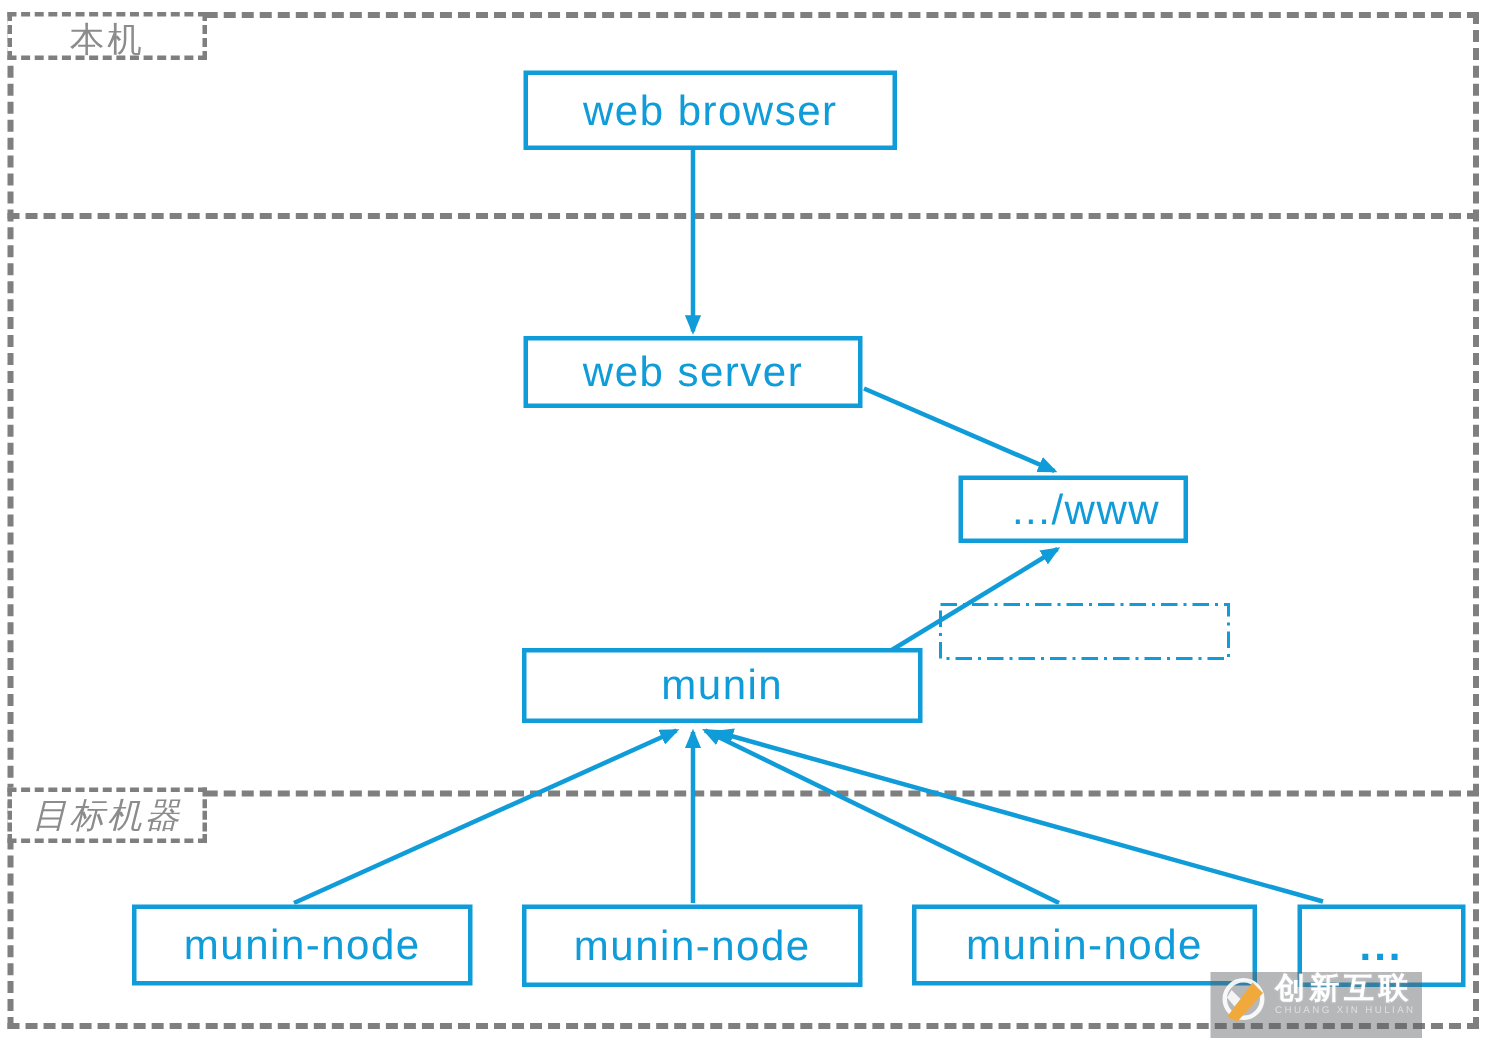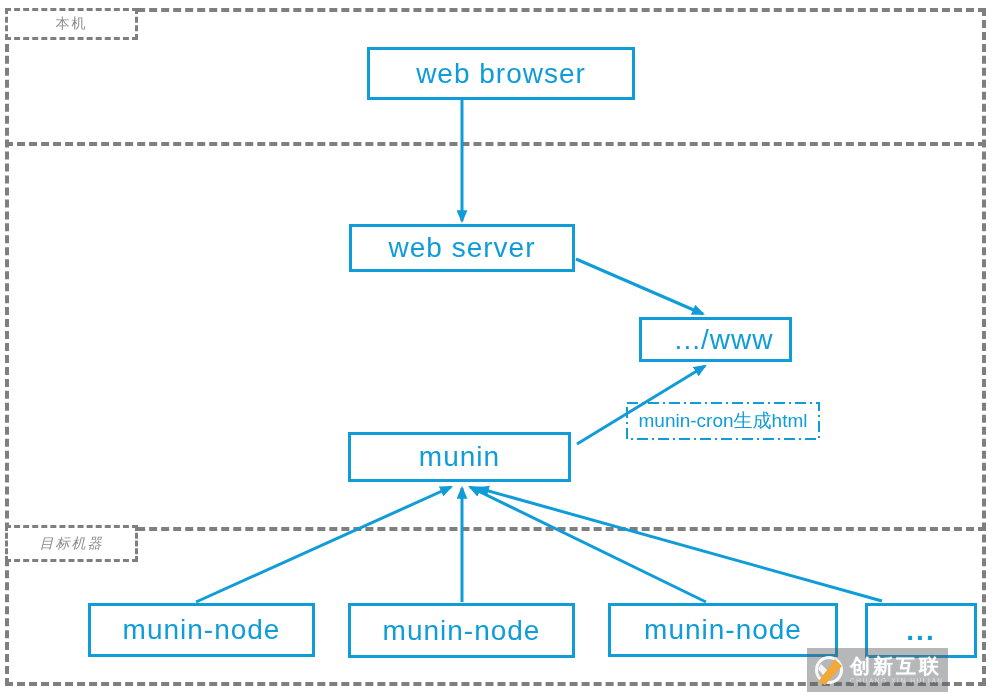--- a/index.html
+++ b/index.html
@@ -19,57 +19,57 @@
   }
   .separator{
     position:absolute;left:5px;width:981px;height:0;
     border-top:4px dashed var(--dash);z-index:1;
   }
   #sep-server{top:142px;}
   #sep-target{top:527px;}
   .section-label{
     position:absolute;left:5px;width:133px;box-sizing:border-box;
     border:3px dashed var(--dash);background:#fff;
-    display:flex;align-items:center;justify-content:center;
-    color:var(--label-gray);font-size:14px;letter-spacing:2px;z-index:3;
+    display:flex;align-items:flex-start;justify-content:center;
+    color:var(--label-gray);font-size:23px;letter-spacing:2px;z-index:3;
   }
   #lbl-local{top:8px;height:32px;}
   #lbl-server{top:142px;height:37px;}
   #lbl-target{top:525px;height:37px;font-style:italic;}
   
   .node{
     position:absolute;box-sizing:border-box;border:3px solid var(--accent);
     background:#fff;color:var(--accent);
     display:flex;align-items:center;justify-content:center;
     font-size:28px;letter-spacing:1px;z-index:3;
   }
-  #web-browser{left:367px;top:47px;width:268px;height:53px;}
+  #web-browser{left:349px;top:47px;width:249px;height:53px;}
   #web-server{left:349px;top:224px;width:226px;height:48px;text-align:center;}
   #www-dir{left:639px;top:317px;width:153px;height:45px;padding-left:17px;}
-  #munin{left:348px;top:432px;width:223px;height:50px;}
+  #munin{left:348px;top:432px;width:267px;height:50px;}
   #munin-node-1{left:88px;top:603px;width:227px;height:54px;}
   #munin-node-2{left:348px;top:603px;width:227px;height:55px;}
   #munin-node-3{left:608px;top:603px;width:230px;height:54px;}
   #more-nodes{left:865px;top:603px;width:112px;height:55px;font-weight:bold;letter-spacing:2px;}
   
   #edge-label{
     position:absolute;left:627px;top:403px;width:192px;height:36px;
     display:flex;align-items:center;justify-content:center;
     color:var(--accent);font-size:19px;z-index:3;background:transparent;
   }
   
   #connectors{
     position:absolute;left:0;top:0;width:996px;height:698px;
     z-index:2;pointer-events:none;
   }
   
   #watermark{
     position:absolute;left:807px;top:648px;width:141px;height:44px;
     background:rgba(90,95,100,0.45);
-    display:flex;align-items:center;z-index:5;padding-left:4px;box-sizing:border-box;
+    display:flex;align-items:flex-start;z-index:5;padding-left:4px;box-sizing:border-box;
   }
   .wm-text{display:flex;flex-direction:column;justify-content:center;margin-left:3px;}
   .wm-brand{
     color:#fff;font-size:20px;font-weight:bold;letter-spacing:3px;line-height:22px;
     text-shadow:0 0 2px rgba(255,255,255,0.35);white-space:nowrap;
   }
   .wm-sub{
     color:rgba(255,255,255,0.55);font-size:6.5px;letter-spacing:1.6px;line-height:8px;white-space:nowrap;
   }
 </style>
@@ -131,23 +131,20 @@
   <div class="node" id="munin-node-2">
     <span>munin-node</span>
   </div>
   <div class="node" id="munin-node-3">
     <span>munin-node</span>
   </div>
   <div class="node" id="more-nodes">
     <span>...</span>
   </div>
 
-  <div id="edge-label">
-    <span>munin-cron生成html</span>
-  </div>
 
   <div id="watermark">
     <svg width="36" height="36" viewBox="0 0 36 36">
       <circle cx="18" cy="18" r="12.5" fill="none" stroke="#ffffff" stroke-width="3" opacity="0.9"></circle>
       <polygon points="7,30 24,7 31,14 14,33" fill="#f2a93b"></polygon>
       <polygon points="10,12 16,18 12,23 7,17" fill="#ffffff" opacity="0.85"></polygon>
     </svg>
     <div class="wm-text">
       <div class="wm-brand">创新互联</div>
       <div class="wm-sub">CHUANG XIN HULIAN</div>

